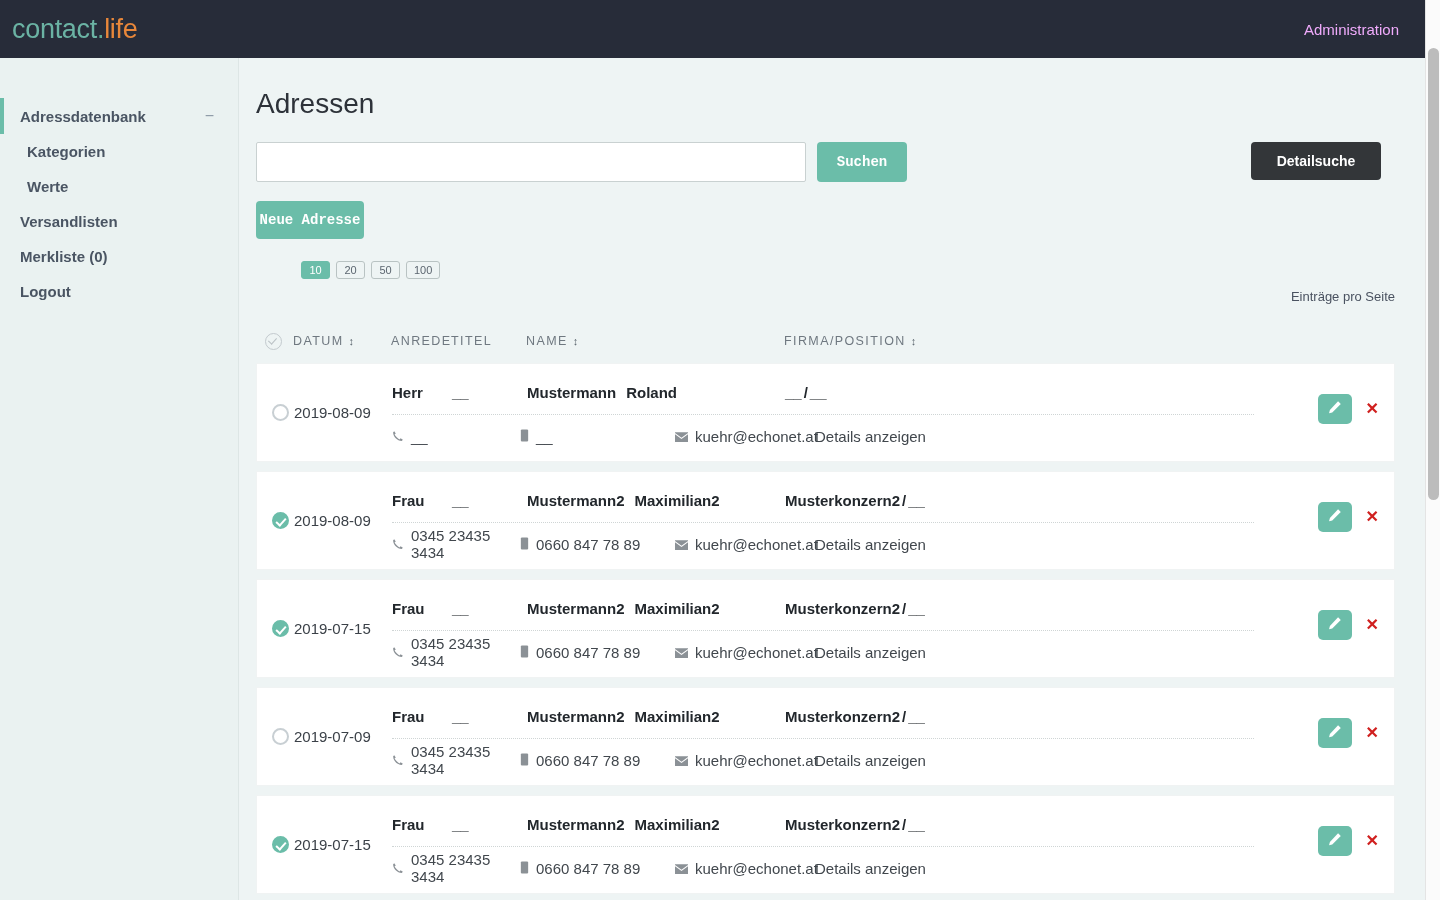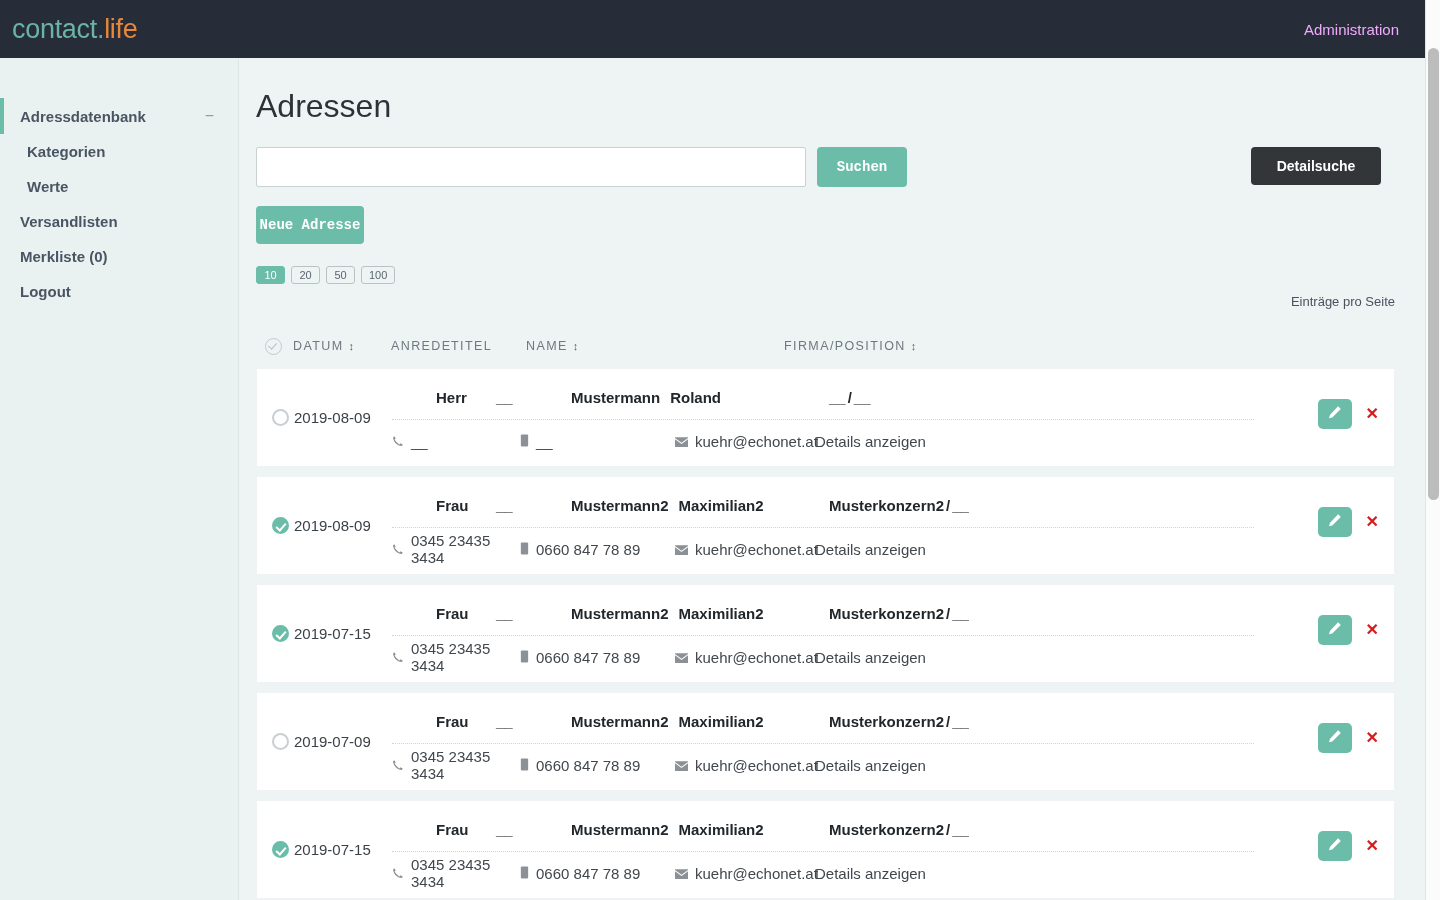--- a/index.html
+++ b/index.html
@@ -40,21 +40,21 @@
     width: 4px; background: #6bbda9;
   }
   .nav-item.sub { padding-left: 27px; font-weight: bold; font-size: 15px; }
   .nav-toggle { color: #8d99a6; font-size: 16px; font-weight: normal; padding-right: 4px; }
 
   
   .main {
     position: absolute; top: 58px; left: 240px; width: 1185px; height: 842px;
     padding: 20px 30px 0 16px;
   }
-  .page-title { font-size: 32px; color: #2d3239; font-weight: normal; margin: 10px 0 22px 0; }
+  .page-title { font-size: 28px; color: #2d3239; font-weight: normal; margin: 10px 0 22px 0; }
 
   .search-row { display: flex; align-items: flex-start; gap: 11px; position: relative; }
   .search-input {
     width: 550px; height: 40px; border: 1px solid #c9d1d1; background: #fff;
     font-size: 14px; padding: 0 10px; border-radius: 2px; outline: none;
     font-family: "Liberation Sans", sans-serif;
   }
   .btn-teal {
     background: #6bbda9; color: #fff; border: none; border-radius: 4px;
     font-size: 14px; font-weight: bold; cursor: pointer;
@@ -62,21 +62,21 @@
   }
   .btn-search { width: 90px; height: 40px; }
   .btn-dark {
     position: absolute; right: 14px; top: 0;
     background: #333639; color: #fff; border: none; border-radius: 4px;
     width: 130px; height: 38px; font-size: 14px; font-weight: bold; cursor: pointer;
     font-family: "Liberation Sans", sans-serif;
   }
   .btn-new { margin-top: 19px; width: 108px; height: 38px; }
 
-  .perpage-row { margin-top: 22px; display: flex; gap: 6px; }
+  .perpage-row { margin-top: 22px; display: flex; gap: 6px; margin-left: 45px; }
   .pp {
     min-width: 29px; height: 18px; border-radius: 3px; font-size: 11px;
     display: flex; align-items: center; justify-content: center;
     border: 1px solid #b9c3c3; color: #5c6670; background: transparent;
     padding: 0 7px; cursor: pointer; font-family: "Liberation Sans", sans-serif;
   }
   .pp.sel { background: #6bbda9; border-color: #6bbda9; color: #fff; }
   .perpage-label { margin-top: 10px; font-size: 13px; color: #4a5260; text-align: right; }
 
   
@@ -100,21 +100,21 @@
     background: #fff; margin-top: 9px; height: 99px; position: relative;
     display: flex; align-items: center; padding-left: 9px;
     border: 1px solid #f0f3f3;
   }
   .row-check { width: 28px; display: flex; justify-content: center; }
   .row-date { width: 98px; font-size: 15px; color: #3b4148; }
   .row-body { flex: 1; position: relative; height: 99px; }
 
   .line-top {
     position: absolute; top: 18px; left: 0; right: 0; height: 22px;
-    display: flex; align-items: center; font-size: 15px; font-weight: bold; color: #22272c; margin-left: 44px;
+    display: flex; align-items: center; font-size: 15px; font-weight: bold; color: #22272c;
   }
   .dotline {
     position: absolute; top: 51px; left: 0; width: 862px;
     border-top: 1px dotted #cfd5d5;
   }
   .line-bot {
     position: absolute; top: 62px; left: 0; right: 0; height: 22px;
     display: flex; align-items: center; font-size: 15px; color: #41474d;
   }
   .cell-anrede { width: 60px; }

